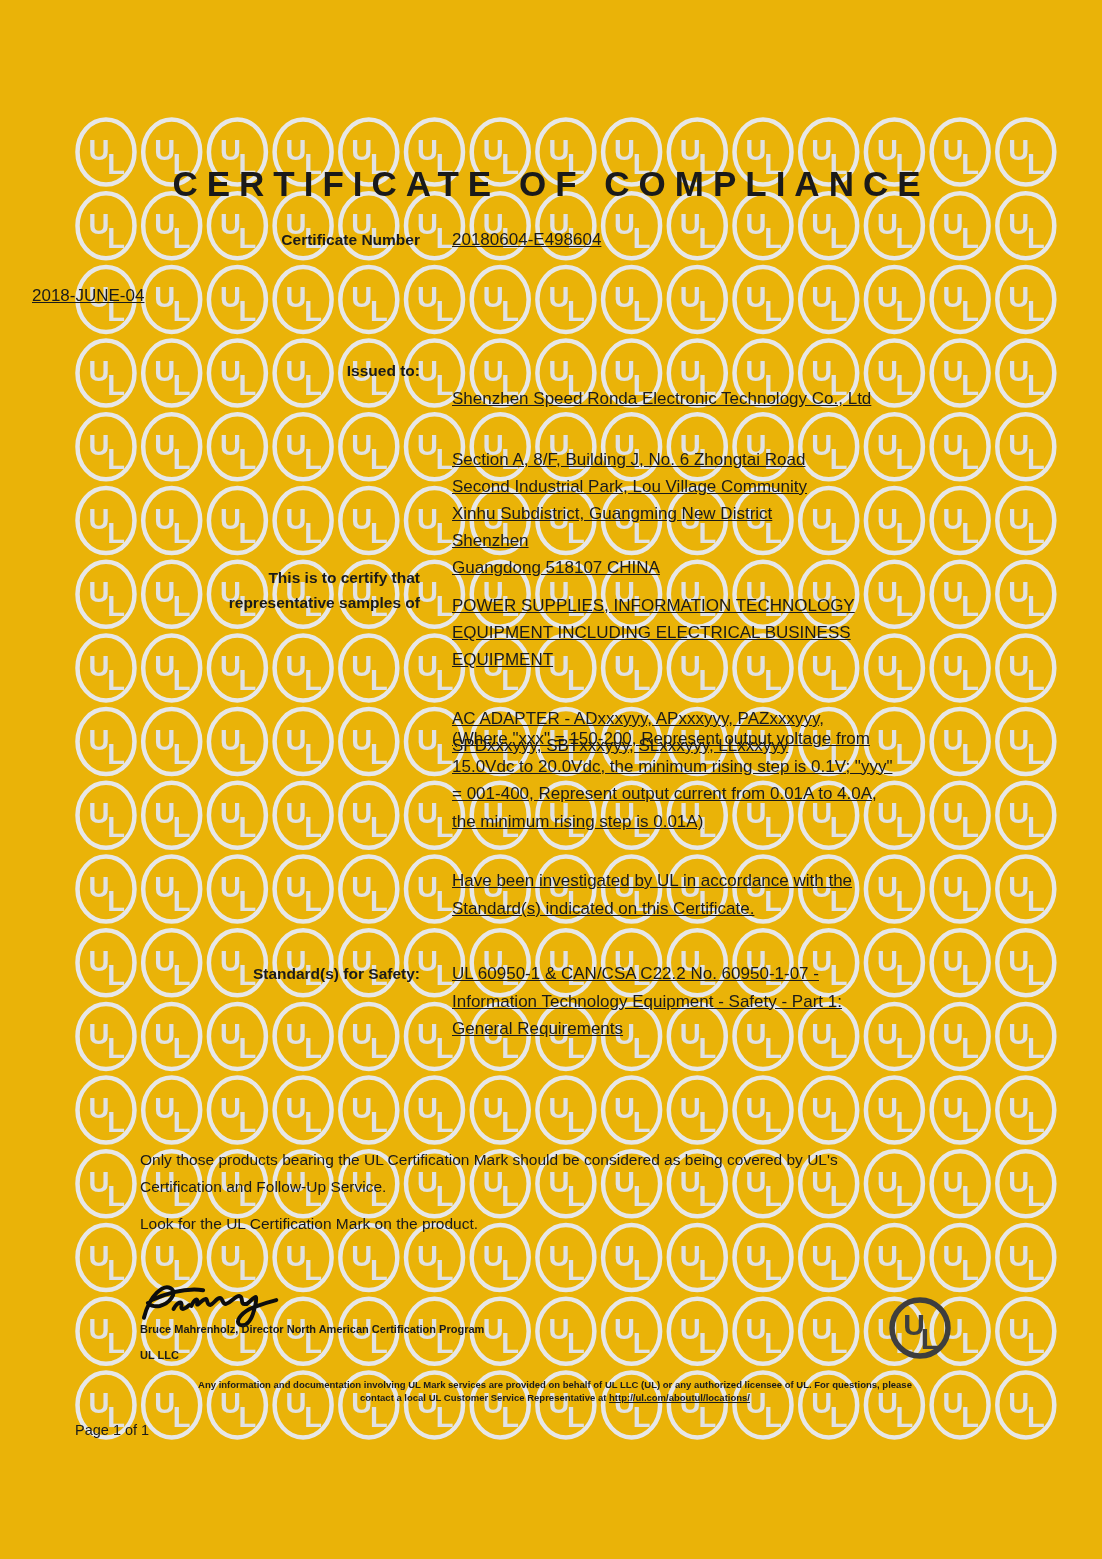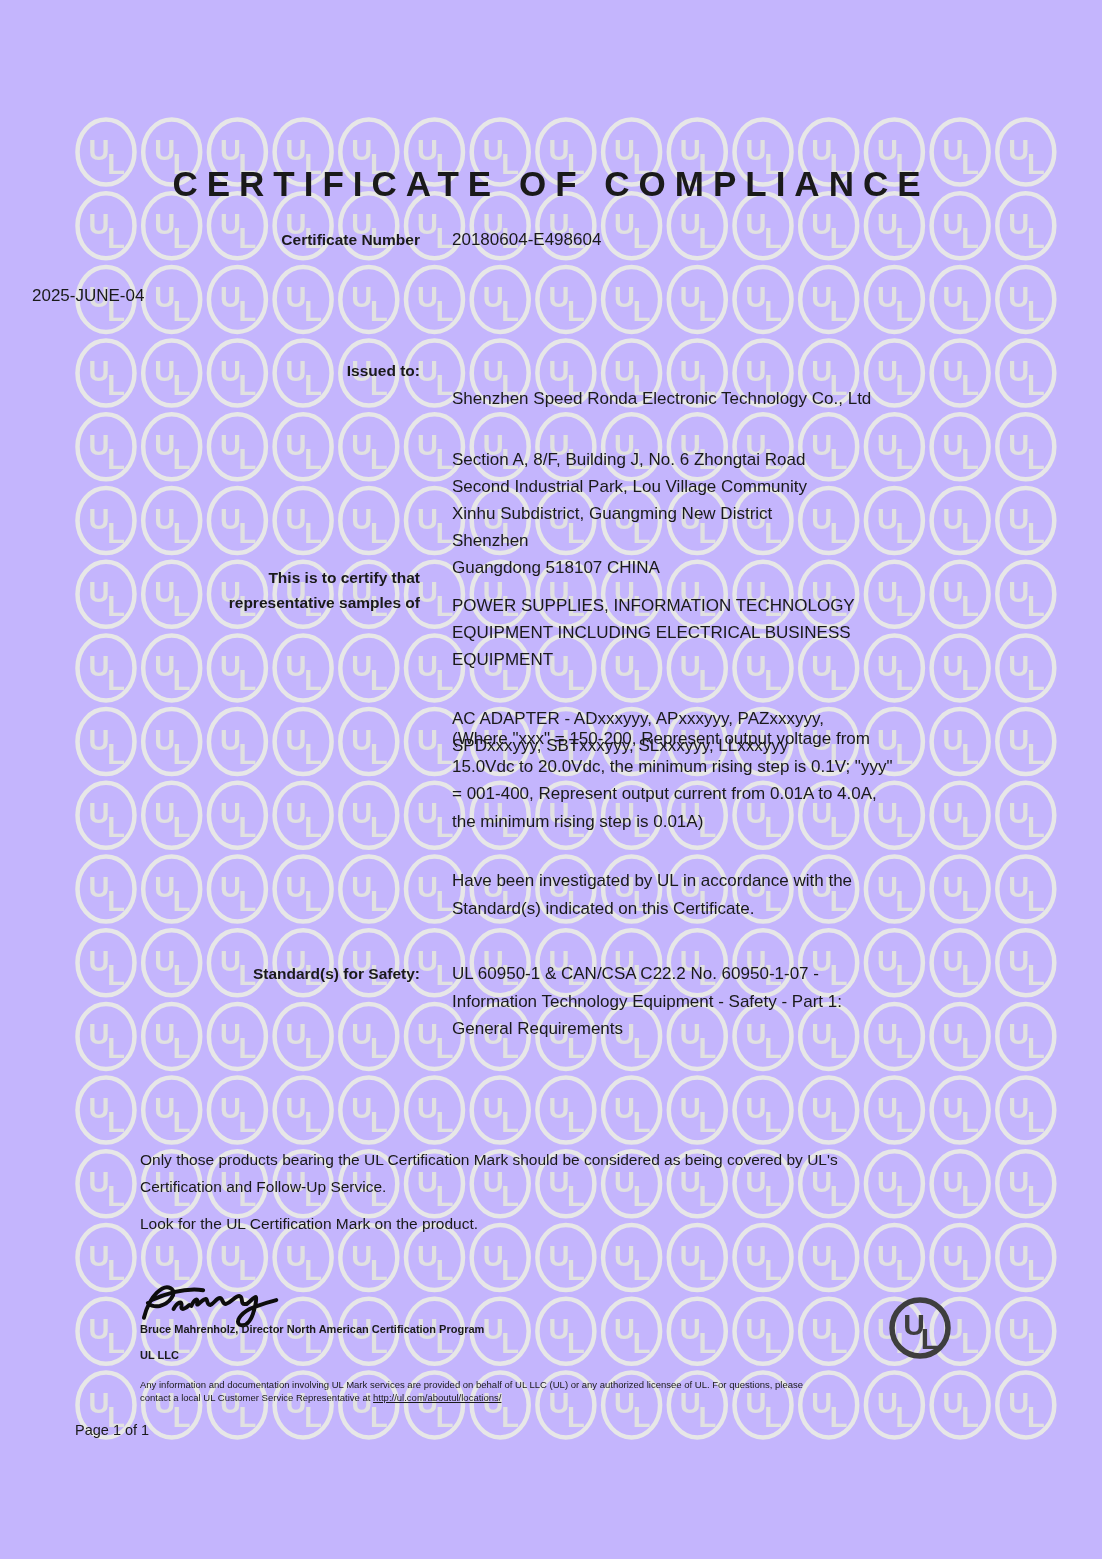--- a/index.html
+++ b/index.html
@@ -1,40 +1,40 @@
 <!DOCTYPE html>
 <html><head>
 <meta charset="utf-8">
 <style>
   html,body{margin:0;padding:0;background:#ffffff;}
   .page{
-    position:relative;width:1102px;height:1559px;background:#c4b5fd;
+    position:relative;width:1102px;height:1559px;background:#eab308;
     overflow:hidden;font-family:"Liberation Sans", sans-serif;color:#1a1a1a;
   }
   .watermark{position:absolute;left:74px;top:116px;z-index:0;}
   .content{position:absolute;left:0;top:0;width:1102px;height:1559px;z-index:1;}
 
   .title{
     position:absolute;top:164px;left:0;width:1102px;text-align:center;
     font-size:35px;font-weight:bold;letter-spacing:9px;white-space:nowrap;
   }
 
   .row{position:absolute;display:flex;align-items:flex-start;left:0;}
   .lbl{width:420px;flex:0 0 420px;text-align:right;font-weight:bold;font-size:15.5px;line-height:28px;white-space:pre-line;}
-  .val{margin-left:32px;width:530px;font-size:17px;line-height:28px;white-space:pre-line;}
+  .val{margin-left:32px;width:530px;font-size:17px;line-height:28px;white-space:pre-line;text-decoration:underline;}
   .lbl.tight{line-height:25px;}
   .val .para{margin:0 0 5px 0;white-space:pre-line;}
   a.doclink{color:#1a1a1a;text-decoration:underline;}
 
   .notes{position:absolute;left:140px;width:845px;font-size:15.5px;line-height:27px;white-space:pre-line;}
 
   .sigblock{position:absolute;left:140px;width:840px;}
   .signame{font-size:11px;font-weight:bold;line-height:14px;}
   .sigco{font-size:11px;font-weight:bold;margin-top:13px;}
-  .disclaimer{font-size:9.5px;font-weight:normal;line-height:13px;margin-top:17px;width:830px;white-space:pre-line;}
+  .disclaimer{font-size:9.5px;font-weight:bold;line-height:13px;margin-top:17px;width:830px;white-space:pre-line;text-align:center;}
 
   .ul-logo{position:absolute;left:886px;top:1294px;}
   .pagefoot{position:absolute;left:75px;top:1422px;font-size:14.5px;}
   .sig-svg{position:absolute;left:138px;top:1278px;}
 </style>
 </head>
 <body>
 
 <div class="page">
 
@@ -320,21 +320,21 @@
 
   <div class="content">
 
     <div class="title">CERTIFICATE OF COMPLIANCE</div>
 
     <div class="row" style="top:226px">
       <div class="lbl">Certificate Number</div>
       <div class="val">20180604-E498604</div>
     </div>
     <div class="row" style="top:282px">
-      <div class="val">2025-JUNE-04</div>
+      <div class="val">2018-JUNE-04</div>
     </div>
 
     <div class="row" style="top:357px">
       <div class="lbl">Issued to:</div>
       <div class="val">
         <div class="para" style="">Shenzhen Speed Ronda Electronic Technology Co., Ltd</div>
         <div class="para" style="line-height:27px">Section A, 8/F, Building J, No. 6 Zhongtai Road
 Second Industrial Park, Lou Village Community
 Xinhu Subdistrict, Guangming New District
 Shenzhen

